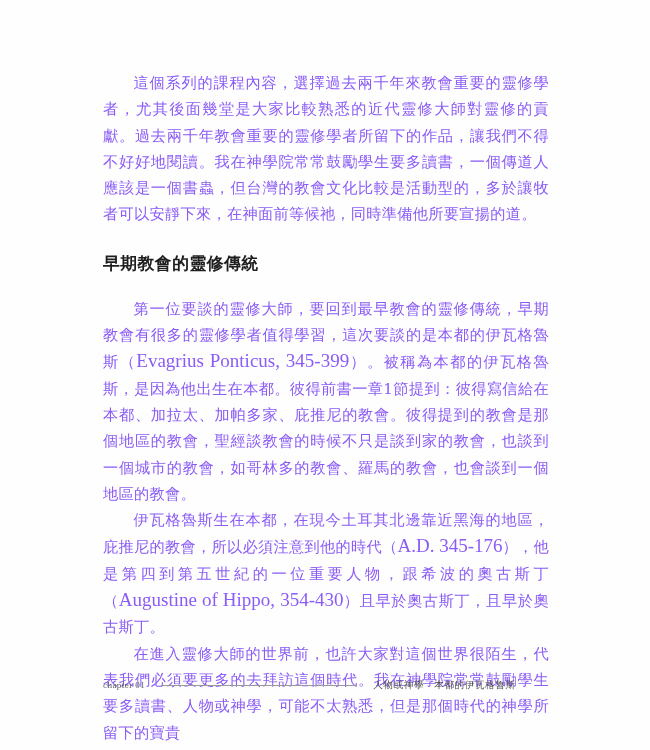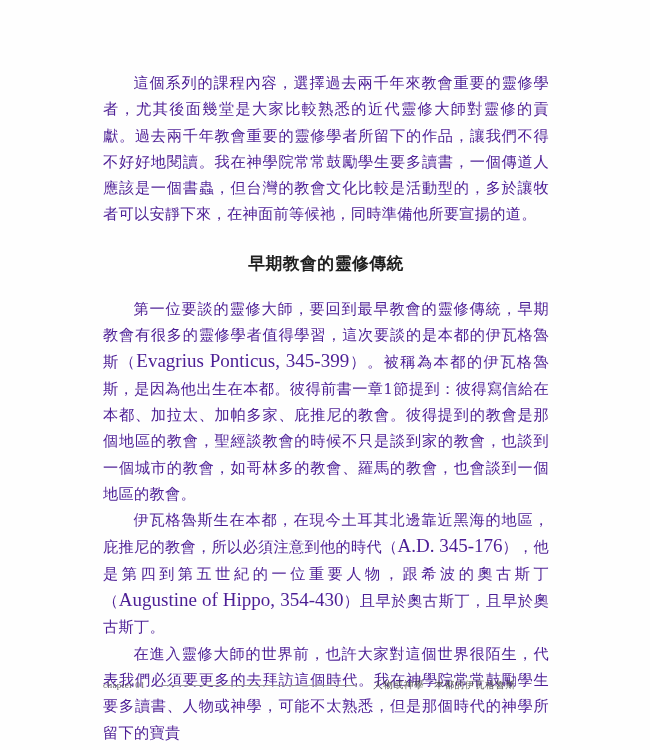--- a/index.html
+++ b/index.html
@@ -28,21 +28,21 @@
     position: absolute;
     left: 103px;
     top: 70px;
     width: 446px;
   }
 
   p.para {
     margin: 0;
     font-size: 15.2px;
     line-height: 26.3px;
-    color: #4c1d95;
+    color: #8b5cf6;
     text-align: justify;
     text-justify: inter-character;
     text-indent: 2em;
     letter-spacing: 0.02em;
     font-family: "DejaVu Serif", "Liberation Serif", serif;
   }
 
   p.para .latin {
     font-family: "Liberation Serif", "DejaVu Serif", serif;
     letter-spacing: 0;
@@ -51,21 +51,20 @@
 
   h2.section-heading {
     margin: 0;
     font-size: 16.8px;
     line-height: 26px;
     font-weight: bold;
     color: #1e1e1e;
     text-indent: 0;
     letter-spacing: 0.03em;
     font-family: "DejaVu Serif", "Liberation Serif", serif;
-    text-align: center;
   }
 
   .gap-before-heading { height: 22px; }
   .gap-after-heading  { height: 20px; }
 
   
   .footer {
     position: absolute;
     left: 103px;
     top: 676px;

